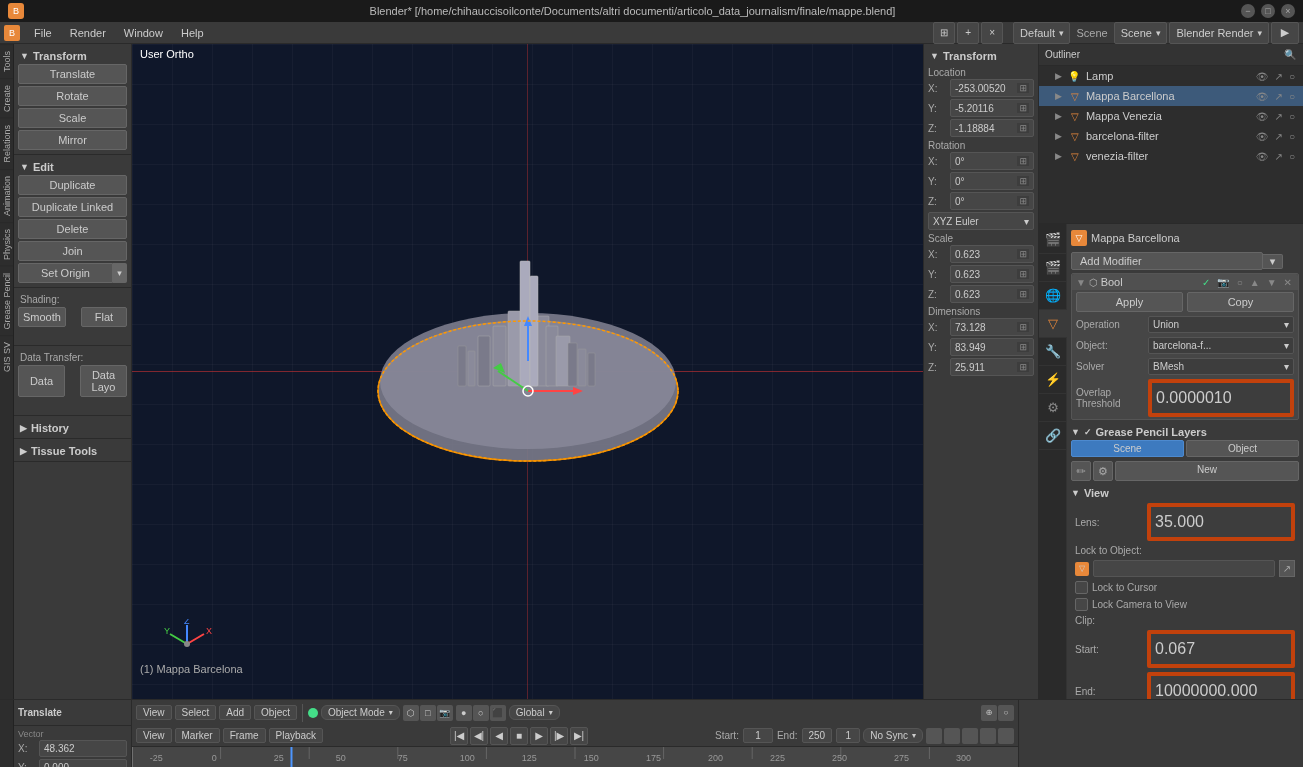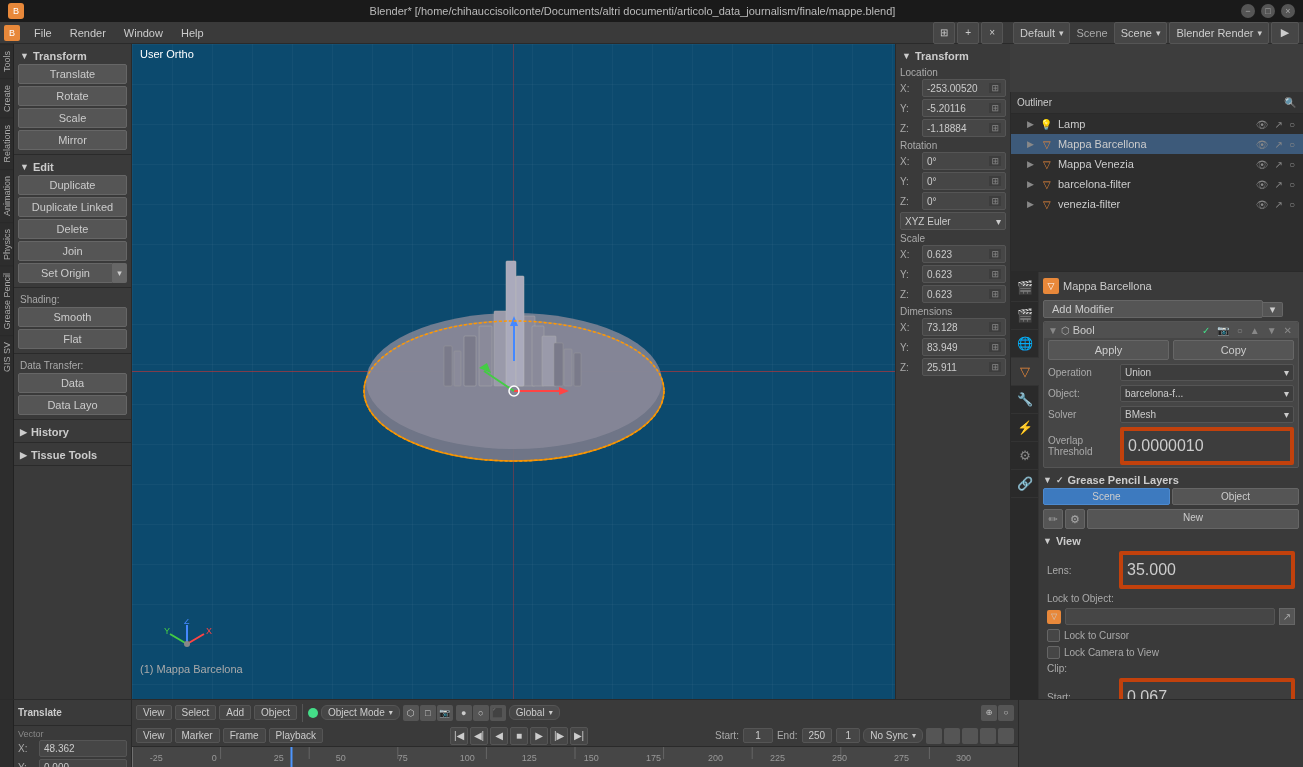--- a/index.html
+++ b/index.html
@@ -111,23 +111,22 @@
       color: #ccc;
       font-size: 11px;
       padding: 3px 6px;
       cursor: pointer;
       text-align: center;
       margin-bottom: 2px;
       display: block;
     }
     .panel-btn-row {
       display: flex;
-      gap: 2px;
-      margin-bottom: 2px;
-      flex-direction: column;
+      gap: 15px;
+      margin-bottom: 16px;
     }
     .panel-btn-half {
       flex: 1;
       background: #555;
       border: 1px solid #666;
       border-radius: 2px;
       color: #ccc;
       font-size: 11px;
       padding: 3px 4px;
       cursor: pointer;
@@ -167,21 +166,21 @@
     }
     .data-transfer-label {
       color: #aaa;
       font-size: 10px;
       padding: 2px 2px;
     }
 
     
     .main-viewport {
       flex: 1;
-      background: #0c4a6e;
+      background: #0f172a;
       position: relative;
       overflow: hidden;
     }
     .viewport-header {
       position: absolute;
       top: 4px;
       left: 8px;
       color: #fff;
       font-size: 11px;
       z-index: 5;
@@ -256,23 +255,22 @@
       width: 118px;
       flex-shrink: 0;
       background: #3a3a3a;
       border-right: 1px solid #2a2a2a;
     }
 
     
     .right-col {
       display: flex;
       flex-direction: column;
-      width: 293px;
+      width: 265px;
       flex-shrink: 0;
-      margin-top: 48px;
     }
 
     .outliner-panel {
       height: 180px;
       background: #2d2d2d;
       border-bottom: 1px solid #2a2a2a;
       border-left: 1px solid #2a2a2a;
       overflow-y: auto;
       flex-shrink: 0;
     }

